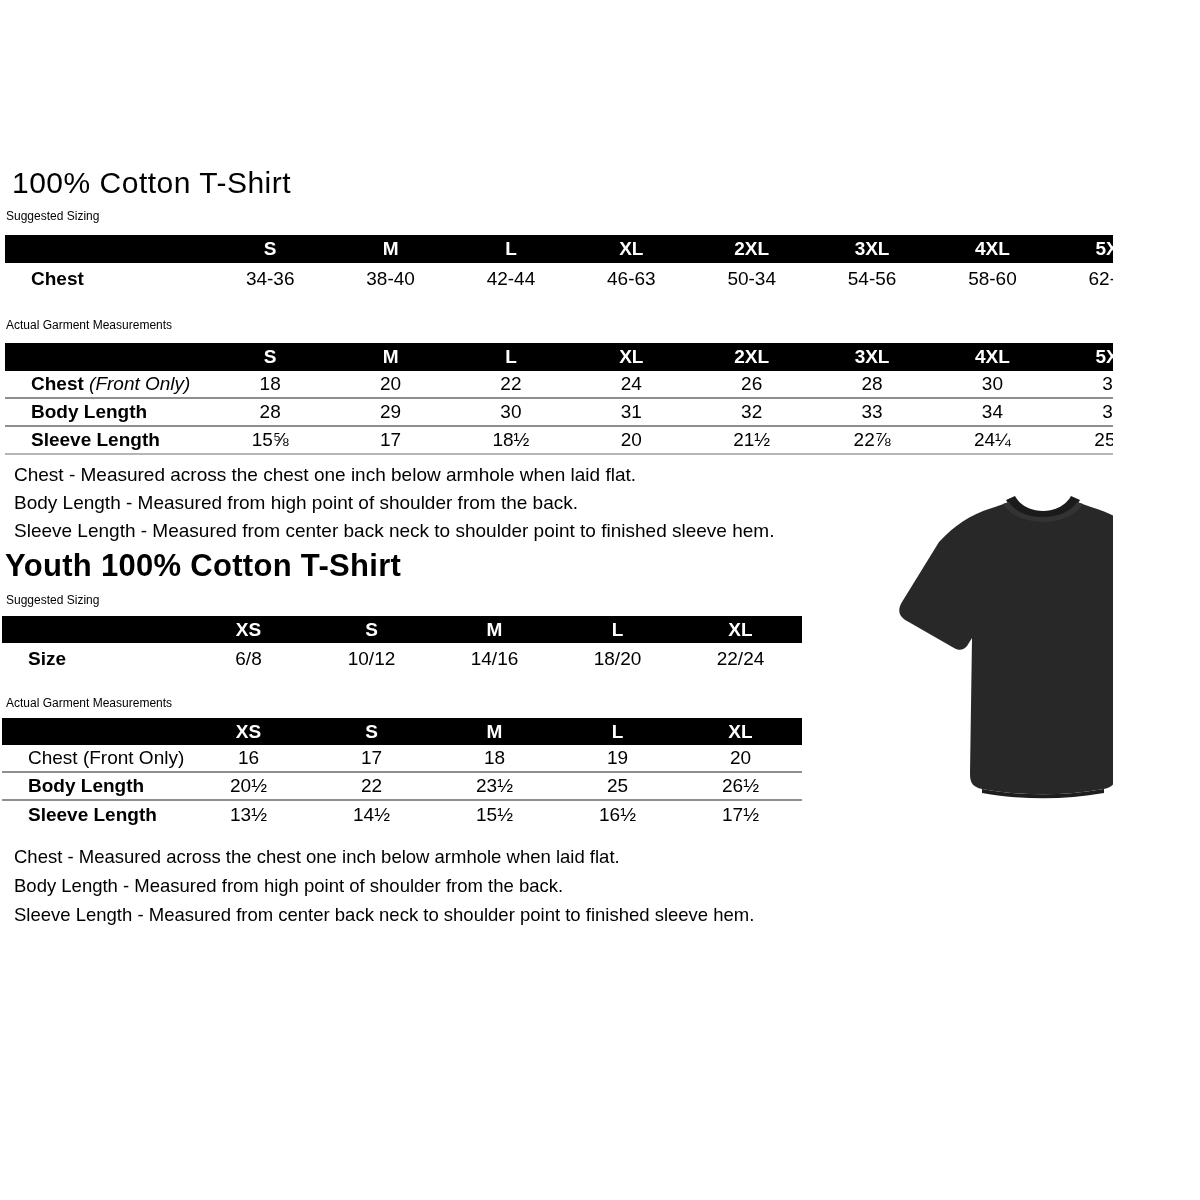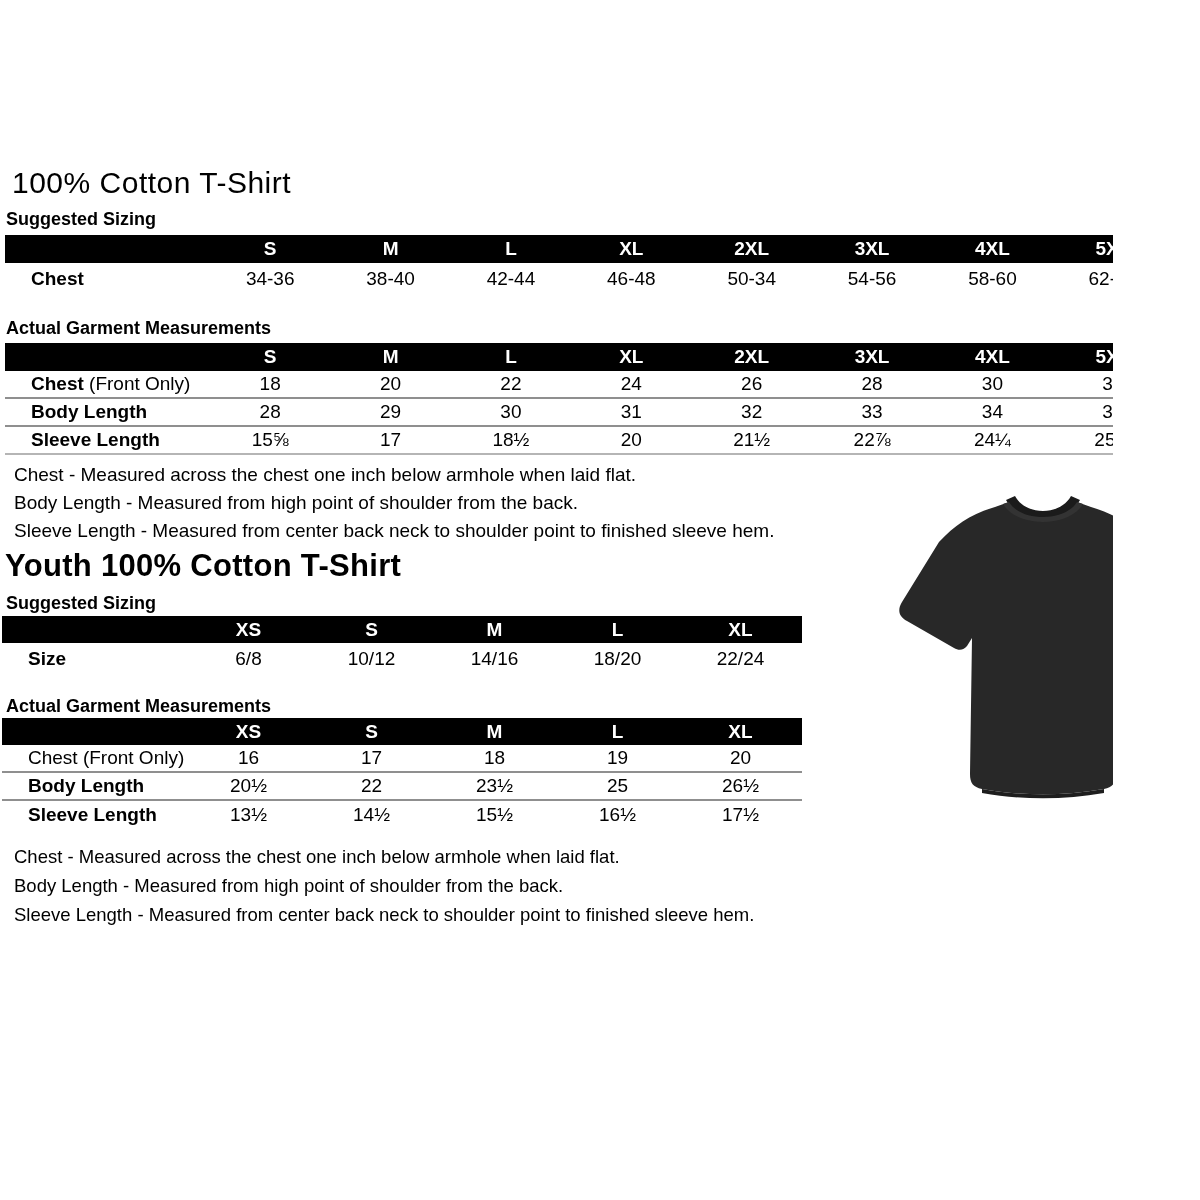--- a/index.html
+++ b/index.html
@@ -14,41 +14,41 @@
   }
   .abs { position:absolute; }
 
   .main-title { left:12px; top:166px; font-size:30px; font-weight:normal; letter-spacing:0.5px; }
   .banner {
     left:348px; top:167px; width:549px; height:40px;
     background:#000; color:#fff;
     display:flex; align-items:center; justify-content:center;
     font-size:29px; font-weight:bold; letter-spacing:6px;
   }
-  .section-label { font-size:18px;font-weight:bold; }
+  .section-label { font-size:12px; }
 
   .sizing-table { display:grid; }
   .adult-table  { left:5px;  width:1168px; grid-template-columns:205px repeat(8, 1fr); }
   .youth-table  { left:2px;  width:800px;  grid-template-columns:185px repeat(5, 1fr); }
 
   .th {
     background:#000; color:#fff;
     font-weight:bold; font-size:19px;
     display:flex; align-items:center; justify-content:center;
     height:28px;
   }
   .youth-table .th { height:27px; }
   .td {
     font-size:19px;
     display:flex; align-items:center; justify-content:center;
     height:31px;
   }
   .label-col { justify-content:flex-start; padding-left:26px; }
   .bold { font-weight:bold; }
-  .suffix { font-weight:normal; white-space:pre; }
+  .suffix { font-weight:normal; white-space:pre;font-style:italic; }
 
   .meas-row .td { height:28px; }
   .sep .td   { border-bottom:2px solid #8f8f8f; }
   .sepl .td  { border-bottom:2px solid #b5b5b5; }
 
   .notes { line-height:28px; font-size:19px; }
   .notes-bottom { line-height:29px; font-size:18.5px; }
   .youth-title { left:5px; top:548px; font-size:31px; font-weight:bold; letter-spacing:0.3px; }
 
   .shirt { left:893px; top:476px; }
@@ -70,21 +70,21 @@
     <div class="th">XL</div>
     <div class="th">2XL</div>
     <div class="th">3XL</div>
     <div class="th">4XL</div>
     <div class="th">5XL</div>
 
     <div class="td label-col bold">Chest</div>
     <div class="td">34-36</div>
     <div class="td">38-40</div>
     <div class="td">42-44</div>
-    <div class="td">46-48</div>
+    <div class="td">46-63</div>
     <div class="td">50-34</div>
     <div class="td">54-56</div>
     <div class="td">58-60</div>
     <div class="td">62-64</div>
   </div>
 
   <div class="abs section-label" style="left:6px; top:318px;">Actual Garment Measurements</div>
 
   <div class="abs sizing-table adult-table" style="top:343px;">
     <div class="th"></div>

